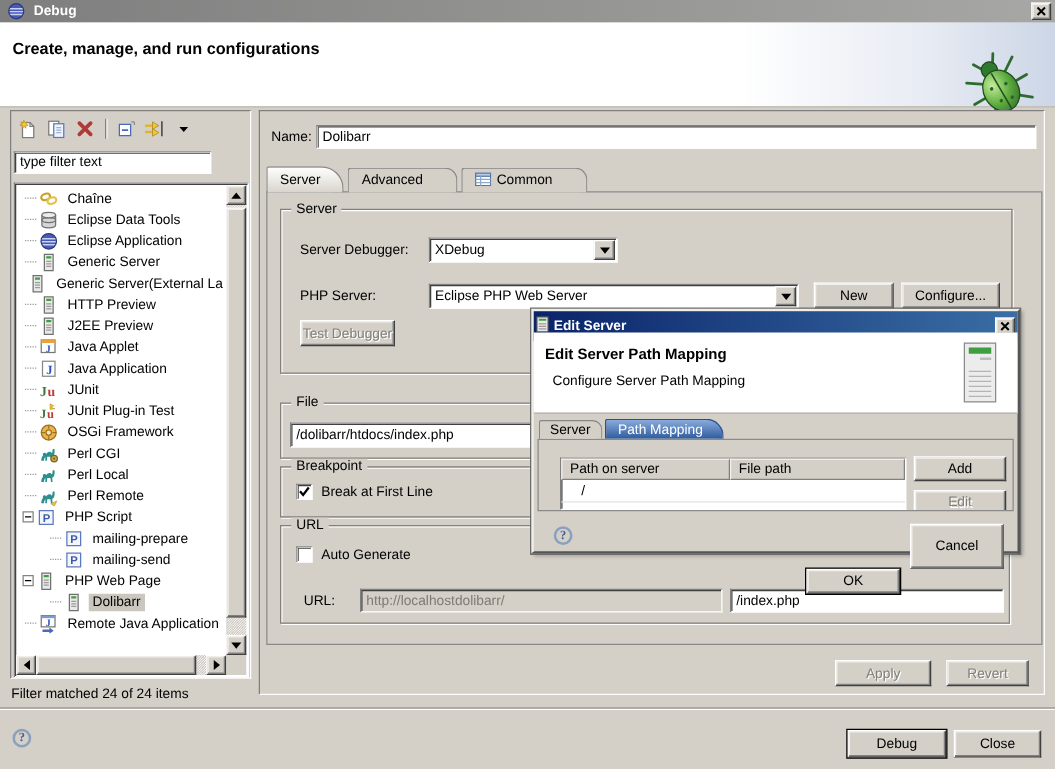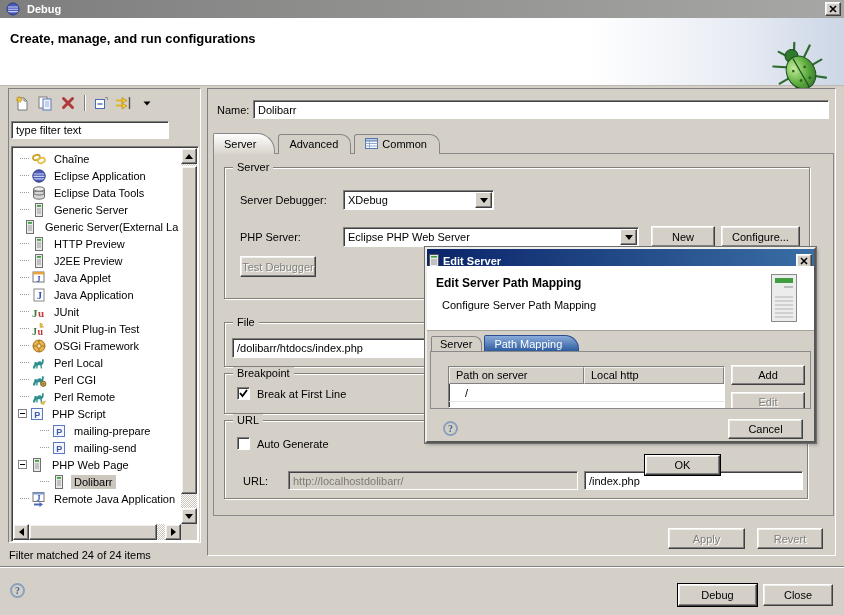--- a/index.html
+++ b/index.html
@@ -71,21 +71,21 @@
   .sb-corner { position:absolute; right:1px; bottom:1px; width:16px; height:16px; background:#d4d0c8; }
   .status { position:absolute; left:9px; top:549px; }
 
   
   .right-panel { position:absolute; left:207px; top:88px; width:629px; height:468px;
                  border:1px solid; border-color:#808080 #fdfdfd #fdfdfd #808080; background:#d4d0c8; }
   .name-lbl { position:absolute; left:9px; top:15px; }
   .name-input { left:45px; top:11px; width:576px; height:19px; }
 
   .tabs { position:absolute; left:5px; top:44px; display:flex; align-items:flex-end; height:21px; z-index:2; }
-  .tab  { height:20px; padding:3px 12px 0 10px; background:#d4d0c8; border:1px solid #868686; border-bottom:none;
+  .tab  { height:20px; padding:3px 27px 0 10px; background:#d4d0c8; border:1px solid #868686; border-bottom:none;
           border-radius:3px 10px 0 0; margin-right:3px; display:flex; align-items:flex-start; gap:4px; }
   .tab.sel { height:21px; background:linear-gradient(#fefefe,#d9d5cd); border-radius:2px 18px 0 0;
              padding:4px 18px 0 10px; }
   .tabpane { position:absolute; left:5px; top:64px; width:621px; height:363px; border:1px solid #8a8a8a; }
 
   .group { position:absolute; border:1px solid #848078; box-shadow:1px 1px 0 #fff, inset 1px 1px 0 #fff; }
   .group-label { position:absolute; top:-7px; left:8px; background:#d4d0c8; padding:0 4px; }
 
   .g-server { left:10px; top:13px; width:586px; height:132px; }
   .g-file   { left:10px; top:168px; width:578px; height:45px; }
@@ -232,42 +232,42 @@
               <ellipse cx="5.5" cy="6.5" rx="3.6" ry="2.5" fill="none" stroke="#c9a227" stroke-width="1.8" transform="rotate(-20 5.5 6.5)"></ellipse>
               <ellipse cx="10.5" cy="9.5" rx="3.6" ry="2.5" fill="none" stroke="#e4c24a" stroke-width="1.8" transform="rotate(-20 10.5 9.5)"></ellipse>
             </svg>
           </span>
           <span class="tlabel">Chaîne</span>
         </div>
         <div class="trow">
           <span class="stub"></span>
           <span class="ticon">
             <svg width="16" height="16">
+              <path d="M2.5 4v8c0 1.2 2.5 2.2 5.5 2.2s5.5-1 5.5-2.2V4" fill="#d6d6d6" stroke="#707070"></path>
+              <ellipse cx="8" cy="8" rx="5.5" ry="2" fill="none" stroke="#707070"></ellipse>
+              <ellipse cx="8" cy="4" rx="5.5" ry="2.2" fill="#ececec" stroke="#707070"></ellipse>
+            </svg>
+          </span>
+          <span class="tlabel">Eclipse Data Tools</span>
+        </div>
+        <div class="trow">
+          <span class="stub"></span>
+          <span class="ticon">
+            <svg width="16" height="16">
               <circle cx="8" cy="8" r="6.2" fill="#4a5ab8"></circle>
               <path d="M2 6h12M2 8.4h12M2 10.8h12" stroke="#c9d1f1" stroke-width="1.2"></path>
               <circle cx="8" cy="8" r="6.2" fill="none" stroke="#2a3a80"></circle>
             </svg>
           </span>
           <span class="tlabel">Eclipse Application</span>
         </div>
         <div class="trow">
           <span class="stub"></span>
           <span class="ticon">
             <svg width="16" height="16">
-              <path d="M2.5 4v8c0 1.2 2.5 2.2 5.5 2.2s5.5-1 5.5-2.2V4" fill="#d6d6d6" stroke="#707070"></path>
-              <ellipse cx="8" cy="8" rx="5.5" ry="2" fill="none" stroke="#707070"></ellipse>
-              <ellipse cx="8" cy="4" rx="5.5" ry="2.2" fill="#ececec" stroke="#707070"></ellipse>
-            </svg>
-          </span>
-          <span class="tlabel">Eclipse Data Tools</span>
-        </div>
-        <div class="trow">
-          <span class="stub"></span>
-          <span class="ticon">
-            <svg width="16" height="16">
               <rect x="4.5" y="1.5" width="7" height="13" fill="#e9e9e9" stroke="#707070"></rect>
               <rect x="6" y="3" width="4" height="1.8" fill="#3f9e3f"></rect>
               <path d="M6 7h4M6 9h4M6 11h4" stroke="#9a9a9a"></path>
             </svg>
           </span>
           <span class="tlabel">Generic Server</span>
         </div>
         <div class="trow">
           <span class="stub"></span>
           <span class="ticon">
@@ -352,34 +352,34 @@
               <path d="M8 2v3M8 11v3M2 8h3M11 8h3" stroke="#a0701c"></path>
             </svg>
           </span>
           <span class="tlabel">OSGi Framework</span>
         </div>
         <div class="trow">
           <span class="stub"></span>
           <span class="ticon">
             <svg width="16" height="16">
               <path d="M2 13.5c0-2 .6-3.4 1.4-4.2-.4-1.2 0-2.2 1.2-2.2.8 0 1.2.5 1.5 1 .4-1 1.2-1.8 2.4-1.8 1 0 1.7.5 2.1 1.3.2-.9.5-2.4.5-3.3l1.3-.4c.5 1 .4 2.8 0 4.2-.2.9-.8 1.6-1.6 1.9l.2 3.5h-1.2l-.5-3.2H6.8l-.3 3.2H5.2l.1-3.1c-.6.6-1 1.6-1.1 3.1z" fill="#2e8f8f"></path>
-            </svg>
-          </span>
-          <span class="tlabel">Perl Local</span>
-        </div>
-        <div class="trow">
-          <span class="stub"></span>
-          <span class="ticon">
-            <svg width="16" height="16">
-              <path d="M2 13.5c0-2 .6-3.4 1.4-4.2-.4-1.2 0-2.2 1.2-2.2.8 0 1.2.5 1.5 1 .4-1 1.2-1.8 2.4-1.8 1 0 1.7.5 2.1 1.3.2-.9.5-2.4.5-3.3l1.3-.4c.5 1 .4 2.8 0 4.2-.2.9-.8 1.6-1.6 1.9l.2 3.5h-1.2l-.5-3.2H6.8l-.3 3.2H5.2l.1-3.1c-.6.6-1 1.6-1.1 3.1z" fill="#2e8f8f"></path>
               <circle cx="12.3" cy="11.8" r="2.6" fill="#caa84a" stroke="#7a6420"></circle>
               <circle cx="12.3" cy="11.8" r="0.9" fill="#7a6420"></circle>
             </svg>
           </span>
           <span class="tlabel">Perl CGI</span>
+        </div>
+        <div class="trow">
+          <span class="stub"></span>
+          <span class="ticon">
+            <svg width="16" height="16">
+              <path d="M2 13.5c0-2 .6-3.4 1.4-4.2-.4-1.2 0-2.2 1.2-2.2.8 0 1.2.5 1.5 1 .4-1 1.2-1.8 2.4-1.8 1 0 1.7.5 2.1 1.3.2-.9.5-2.4.5-3.3l1.3-.4c.5 1 .4 2.8 0 4.2-.2.9-.8 1.6-1.6 1.9l.2 3.5h-1.2l-.5-3.2H6.8l-.3 3.2H5.2l.1-3.1c-.6.6-1 1.6-1.1 3.1z" fill="#2e8f8f"></path>
+            </svg>
+          </span>
+          <span class="tlabel">Perl Local</span>
         </div>
         <div class="trow">
           <span class="stub"></span>
           <span class="ticon">
             <svg width="16" height="16">
               <path d="M2 13.5c0-2 .6-3.4 1.4-4.2-.4-1.2 0-2.2 1.2-2.2.8 0 1.2.5 1.5 1 .4-1 1.2-1.8 2.4-1.8 1 0 1.7.5 2.1 1.3.2-.9.5-2.4.5-3.3l1.3-.4c.5 1 .4 2.8 0 4.2-.2.9-.8 1.6-1.6 1.9l.2 3.5h-1.2l-.5-3.2H6.8l-.3 3.2H5.2l.1-3.1c-.6.6-1 1.6-1.1 3.1z" fill="#2e8f8f"></path>
               <path d="M9.5 14l5-2.2-2 4z" fill="#e8c23a" stroke="#a8861a" stroke-width="0.4"></path>
             </svg>
           </span>
           <span class="tlabel">Perl Remote</span>
@@ -585,42 +585,42 @@
     </span>
   </div>
   <div class="dlg-tabs">
     <div class="dlg-tab"><span>Server</span></div>
     <div class="dlg-tab sel"><span>Path Mapping</span></div>
   </div>
   <div class="dlg-content">
     <div class="dlg-table">
       <div class="th-row" id="dlg-table-head">
           <div class="th" style="width: 135px;">Path on server</div>
-          <div class="th" style="width: 140px;">Local http</div>
+          <div class="th" style="width: 140px;">File path</div>
         </div>
       <div id="dlg-table-body">
           <div class="td-row">
             <div class="td" style="width: 135px; padding-left: 16px;">/</div>
           </div>
         </div>
     </div>
     <div class="btn" style="left:300px; top:13px; width:74px; height:20px;">
         <span>Add</span>
       </div>
     <div class="btn dis" style="left:300px; top:40px; width:74px; height:20px;">
         <span>Edit</span>
       </div>
   </div>
   <span class="help-circle" style="position:absolute; left:16px; top:172px;">
       <span>?</span>
     </span>
   <div class="btn btn-default" style="left:218px; top:170px; width:75px; height:20px;margin-top:36px;">
       <span>OK</span>
     </div>
-  <div class="btn" style="left:301px; top:170px; width:75px; height:20px;">
+  <div class="btn" style="left:301px; top:170px; width:75px; height:36px;">
       <span>Cancel</span>
     </div>
 </div>
 
 <div class="bottom-sep"></div>
 <span class="help-circle" style="position:absolute; left:10px; top:583px;">
     <span>?</span>
   </span>
 <div class="btn btn-default" style="left:678px; top:584px; width:79px; height:22px;">
     <span>Debug</span>

